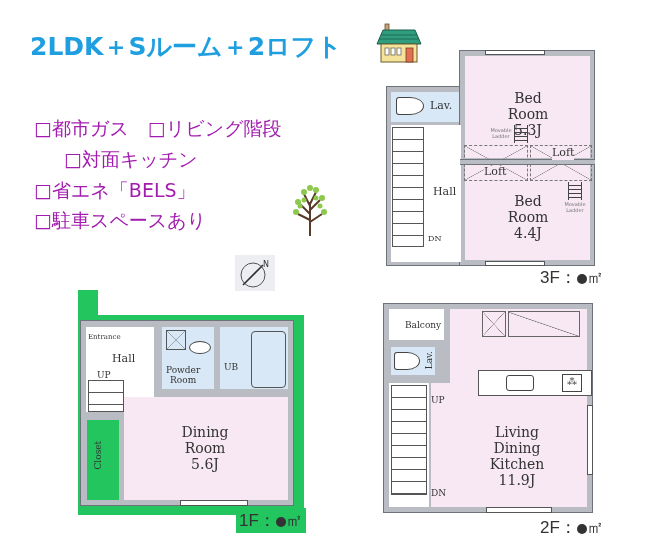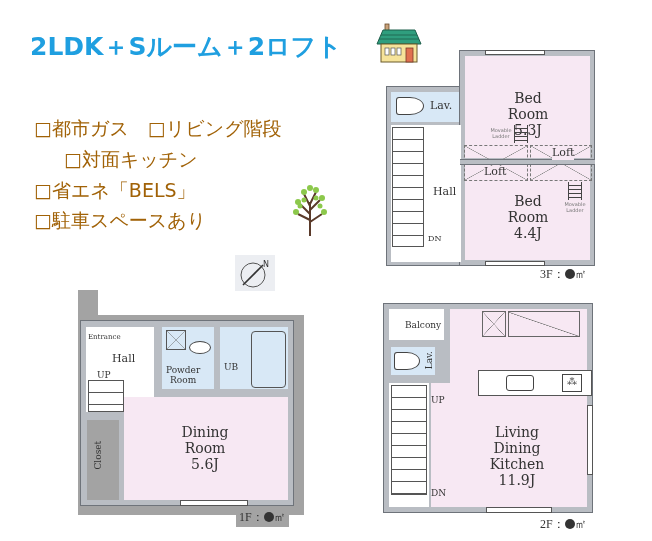--- a/index.html
+++ b/index.html
@@ -1,35 +1,35 @@
 <!DOCTYPE html>
 <html><head>
 <meta charset="utf-8">
 <style>
   html,body{margin:0;padding:0;background:#fff;}
   body{width:652px;height:541px;position:relative;overflow:hidden;font-family:"DejaVu Serif",serif;}
   .abs{position:absolute;}
   .title{left:30px;top:30px;font-family:"DejaVu Sans",sans-serif;font-size:25px;font-weight:bold;color:#1f9fe0;letter-spacing:0px;white-space:nowrap;}
-  .feature{font-family:"DejaVu Sans",sans-serif;font-size:19px;color:#a16207;white-space:nowrap;left:34px;}
+  .feature{font-family:"DejaVu Sans",sans-serif;font-size:19px;color:#a21caf;white-space:nowrap;left:34px;}
   .wall{position:absolute;background:#b9bdc3;border:1px solid #6e737a;box-sizing:border-box;}
   .room{position:absolute;box-sizing:border-box;}
   .pink{background:#f7e8f3;}
   .blue{background:#d8e8f6;}
   .white{background:#fff;}
-  .cream{background:#a3a3a3;}
+  .cream{background:#22c55e;}
   .lbl{position:absolute;text-align:center;color:#333;line-height:1.15;font-family:"DejaVu Serif",serif;}
   .big{font-size:14px;}
   .mid{font-size:11px;}
   .sm{font-size:9px;}
   .tiny{font-size:5px;color:#777;font-family:"DejaVu Sans",sans-serif;}
   .stairs{position:absolute;background:repeating-linear-gradient(to bottom,#fff 0,#fff 11px,#555 11px,#555 12px);border:1px solid #555;box-sizing:border-box;}
   .ladder{position:absolute;width:12px;border-left:1px solid #444;border-right:1px solid #444;background:repeating-linear-gradient(to bottom,transparent 0,transparent 3px,#444 3px,#444 4px);}
   .win{position:absolute;background:#fff;border:1px solid #555;box-sizing:border-box;}
   .dotline{position:absolute;border:1px dashed #777;box-sizing:border-box;}
-  .area{position:absolute;font-size:12px;color:#333;font-family:Liberation Serif, serif;white-space:nowrap;}
+  .area{position:absolute;font-size:17px;color:#333;font-family:Liberation Sans, sans-serif;white-space:nowrap;}
   .dot{display:inline-block;width:10px;height:10px;border-radius:50%;background:#333;vertical-align:-1px;}
 </style>
 </head>
 <body>
 
 <div class="abs title">2LDK＋Sルーム＋2ロフト</div>
 
 <div class="abs" style="left:375px;top:22px;width:48px;height:42px;">
   <svg width="48" height="42" viewBox="0 0 48 42">
     <rect x="10" y="2" width="4" height="8" fill="#c9a27a" stroke="#6a4a2a" stroke-width="0.8"></rect>

